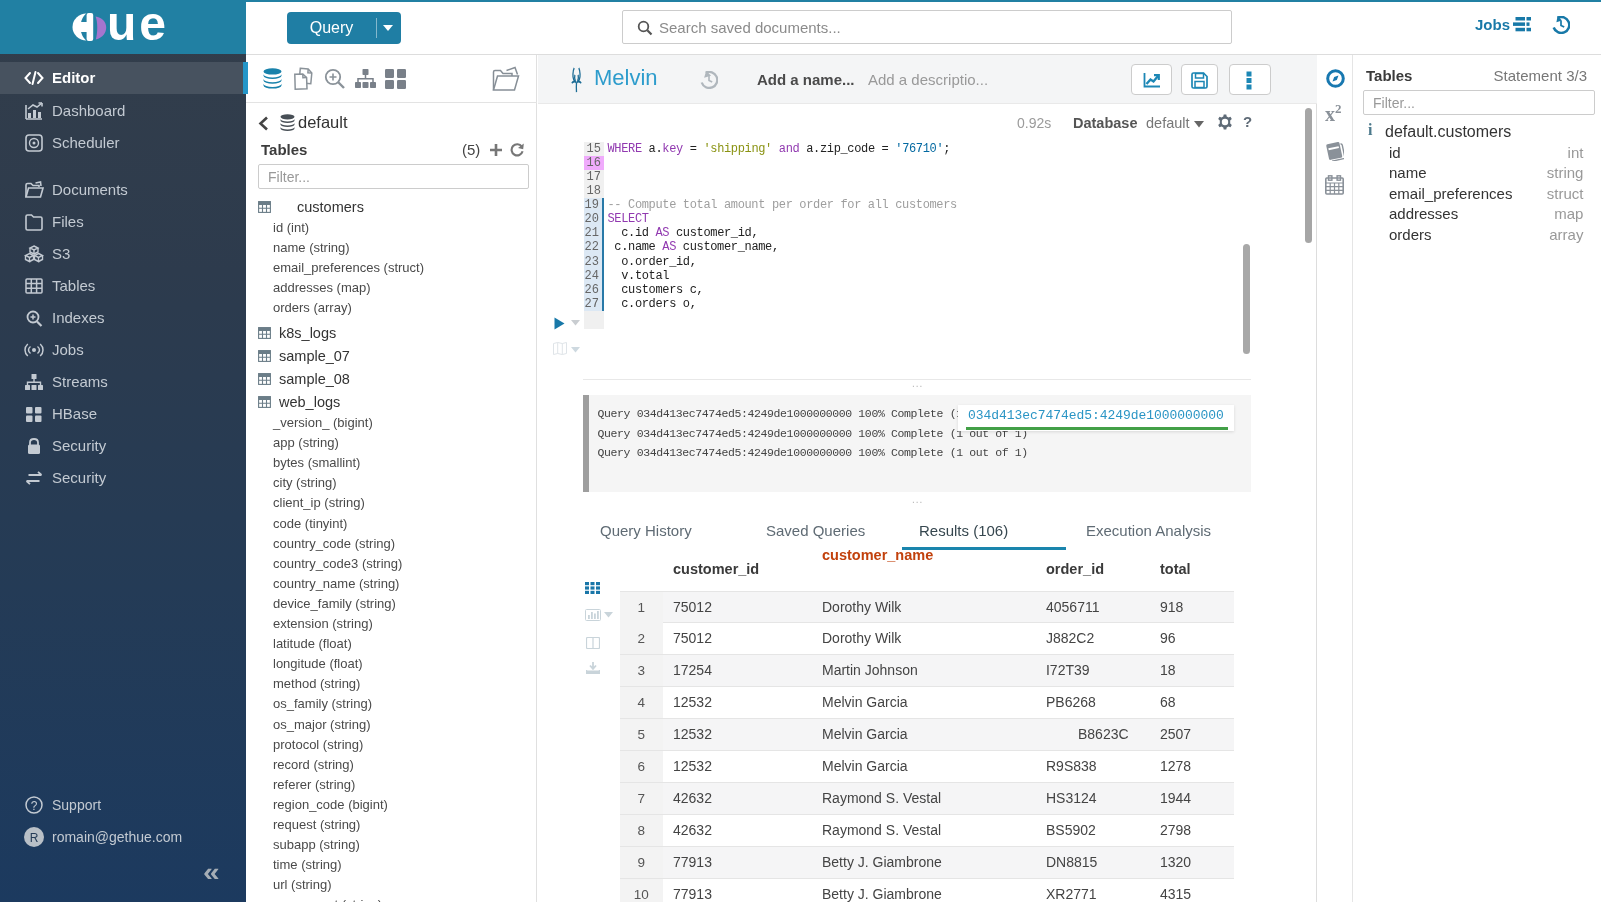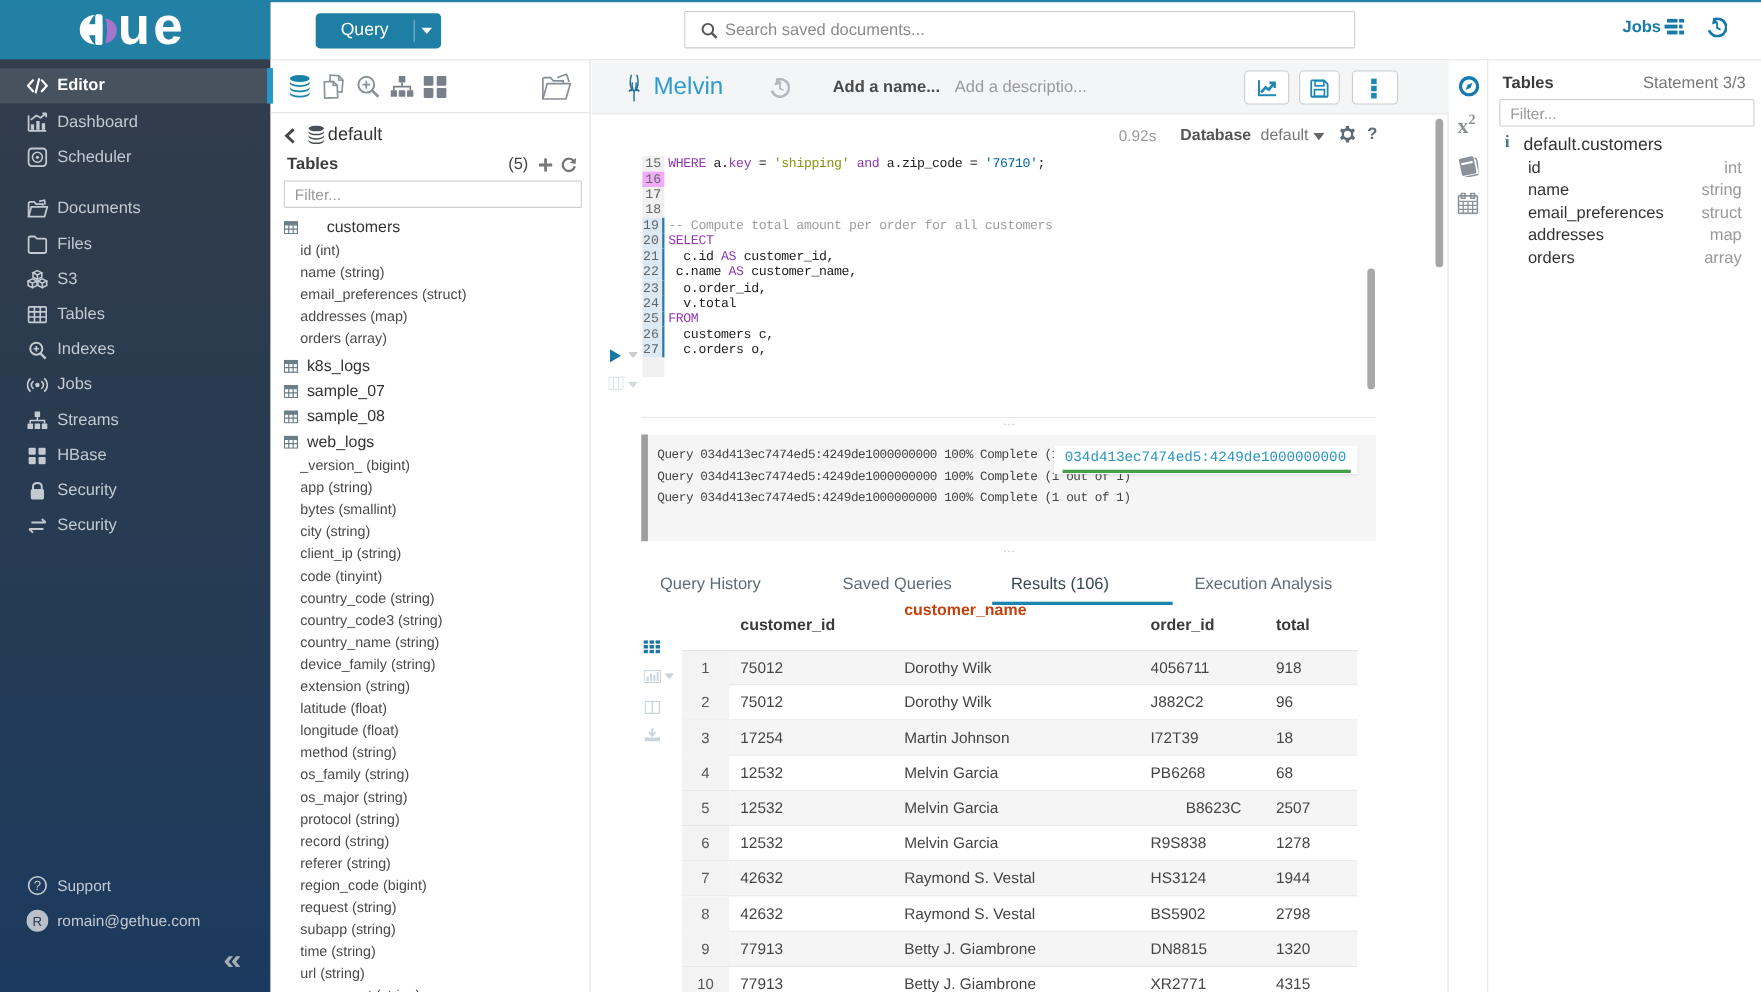--- a/index.html
+++ b/index.html
@@ -449,24 +449,20 @@
       </div>
       <div style="display:flex; height:14.07px;">
         <span class="mono" style="width:20px; background:#dce8f4; border-right:2px solid #2879a8; text-align:right; font-size:12px; color:#666; line-height:14.07px; padding-right:3px;">23</span>
         <span class="mono" style="padding-left:3.5px; font-size:12px; letter-spacing:-0.35px; color:#222; line-height:14.07px; white-space:pre;">&nbsp;&nbsp;o.order_id,</span>
       </div>
       <div style="display:flex; height:14.07px;">
         <span class="mono" style="width:20px; background:#dce8f4; border-right:2px solid #2879a8; text-align:right; font-size:12px; color:#666; line-height:14.07px; padding-right:3px;">24</span>
         <span class="mono" style="padding-left:3.5px; font-size:12px; letter-spacing:-0.35px; color:#222; line-height:14.07px; white-space:pre;">&nbsp;&nbsp;v.total</span>
       </div>
       <div style="display:flex; height:14.07px;">
-        <span class="mono" style="width:20px; background:#dce8f4; border-right:2px solid #2879a8; text-align:right; font-size:12px; color:#666; line-height:14.07px; padding-right:3px;">25</span>
-        <span class="mono" style="padding-left:3.5px; font-size:12px; letter-spacing:-0.35px; color:#222; line-height:14.07px; white-space:pre;"><i style="color:#9139b0">FROM</i></span>
-      </div>
-      <div style="display:flex; height:14.07px;">
         <span class="mono" style="width:20px; background:#dce8f4; border-right:2px solid #2879a8; text-align:right; font-size:12px; color:#666; line-height:14.07px; padding-right:3px;">26</span>
         <span class="mono" style="padding-left:3.5px; font-size:12px; letter-spacing:-0.35px; color:#222; line-height:14.07px; white-space:pre;">&nbsp;&nbsp;customers c,</span>
       </div>
       <div style="display:flex; height:14.07px;">
         <span class="mono" style="width:20px; background:#dce8f4; border-right:2px solid #2879a8; text-align:right; font-size:12px; color:#666; line-height:14.07px; padding-right:3px;">27</span>
         <span class="mono" style="padding-left:3.5px; font-size:12px; letter-spacing:-0.35px; color:#222; line-height:14.07px; white-space:pre;">&nbsp;&nbsp;c.orders o,</span>
       </div>
       <div style="display:flex; height:18px;">
         <span style="width:20px; background:#f0f0f0;"></span>
       </div>

